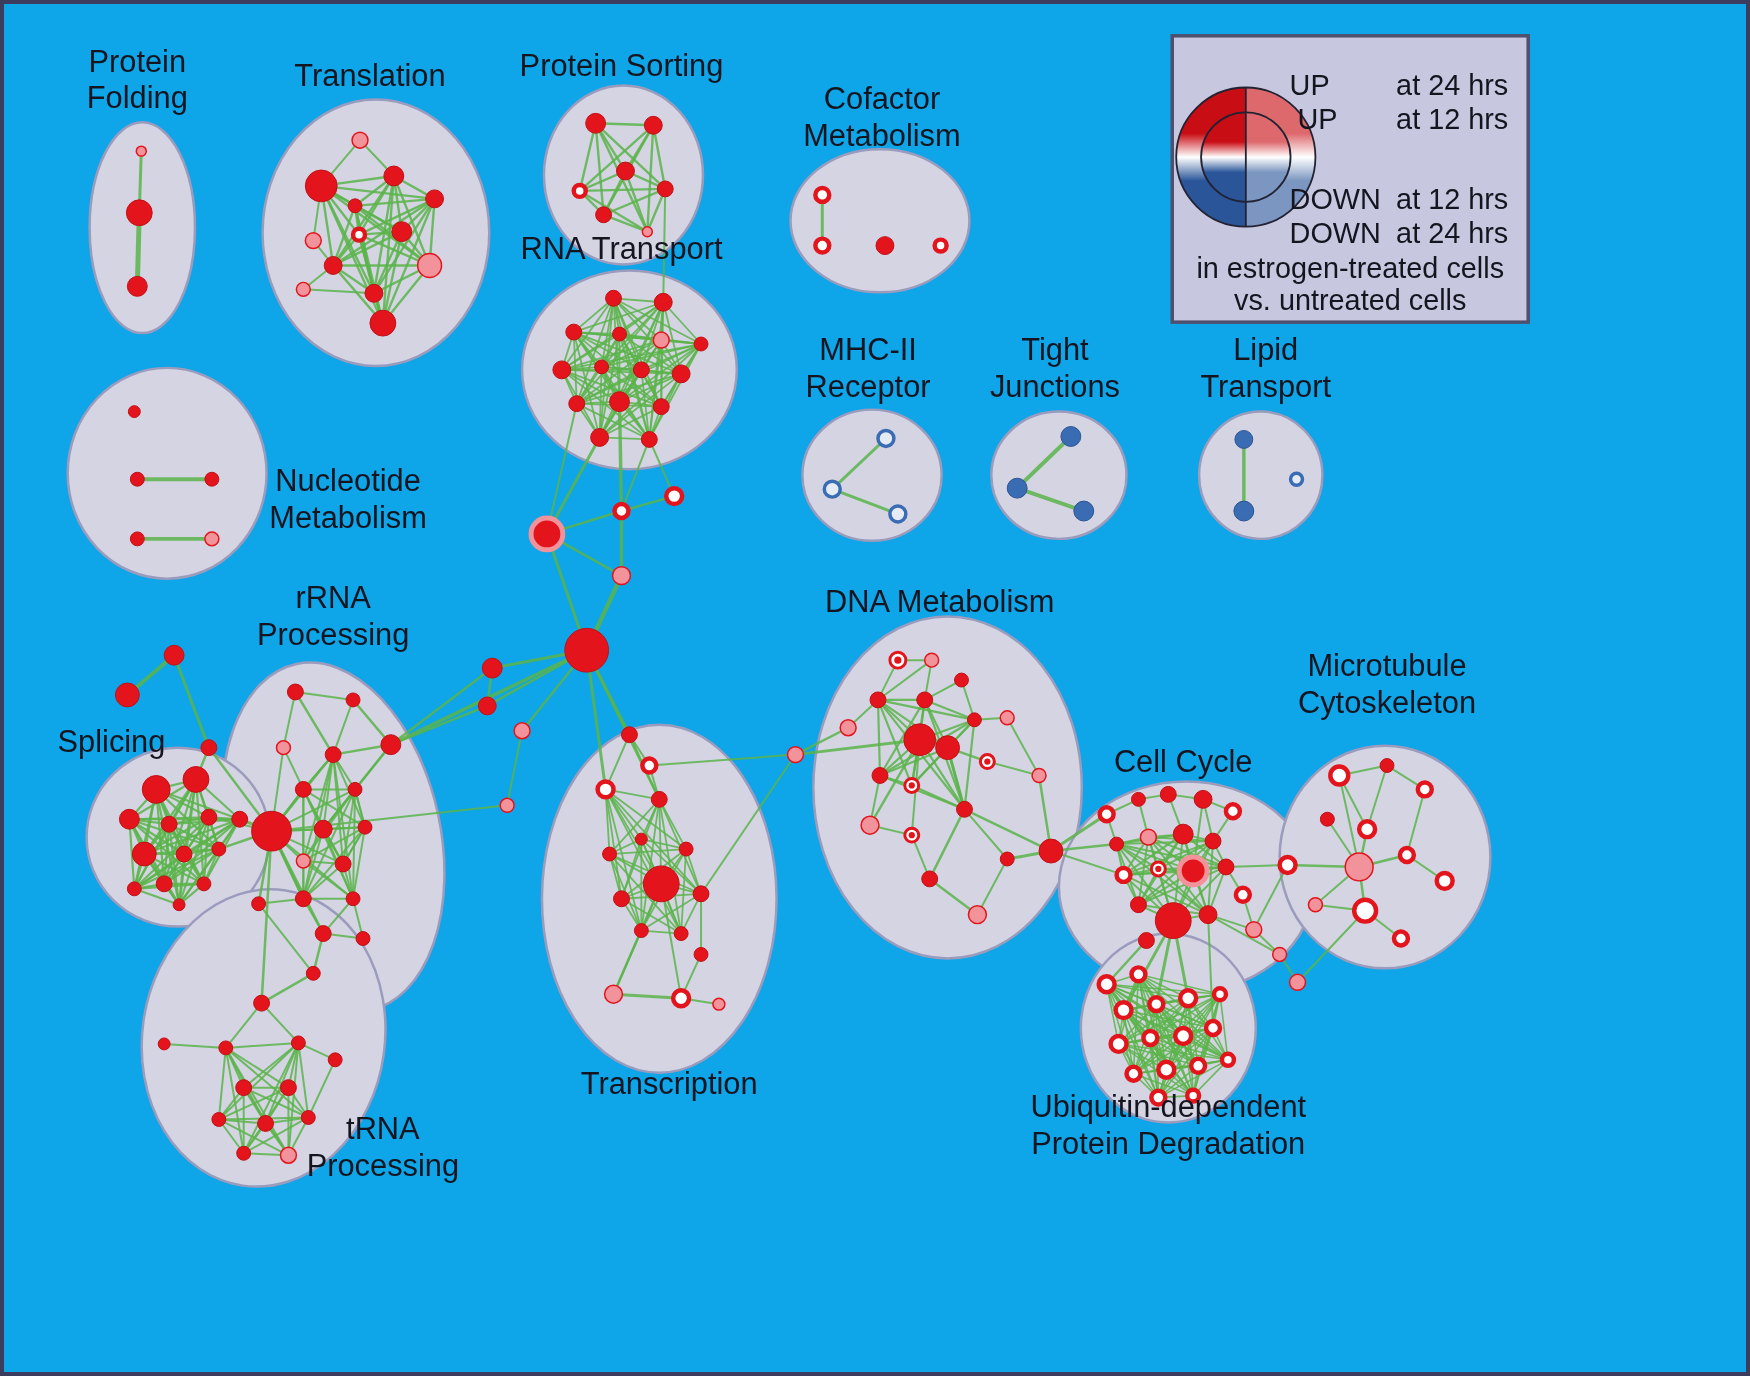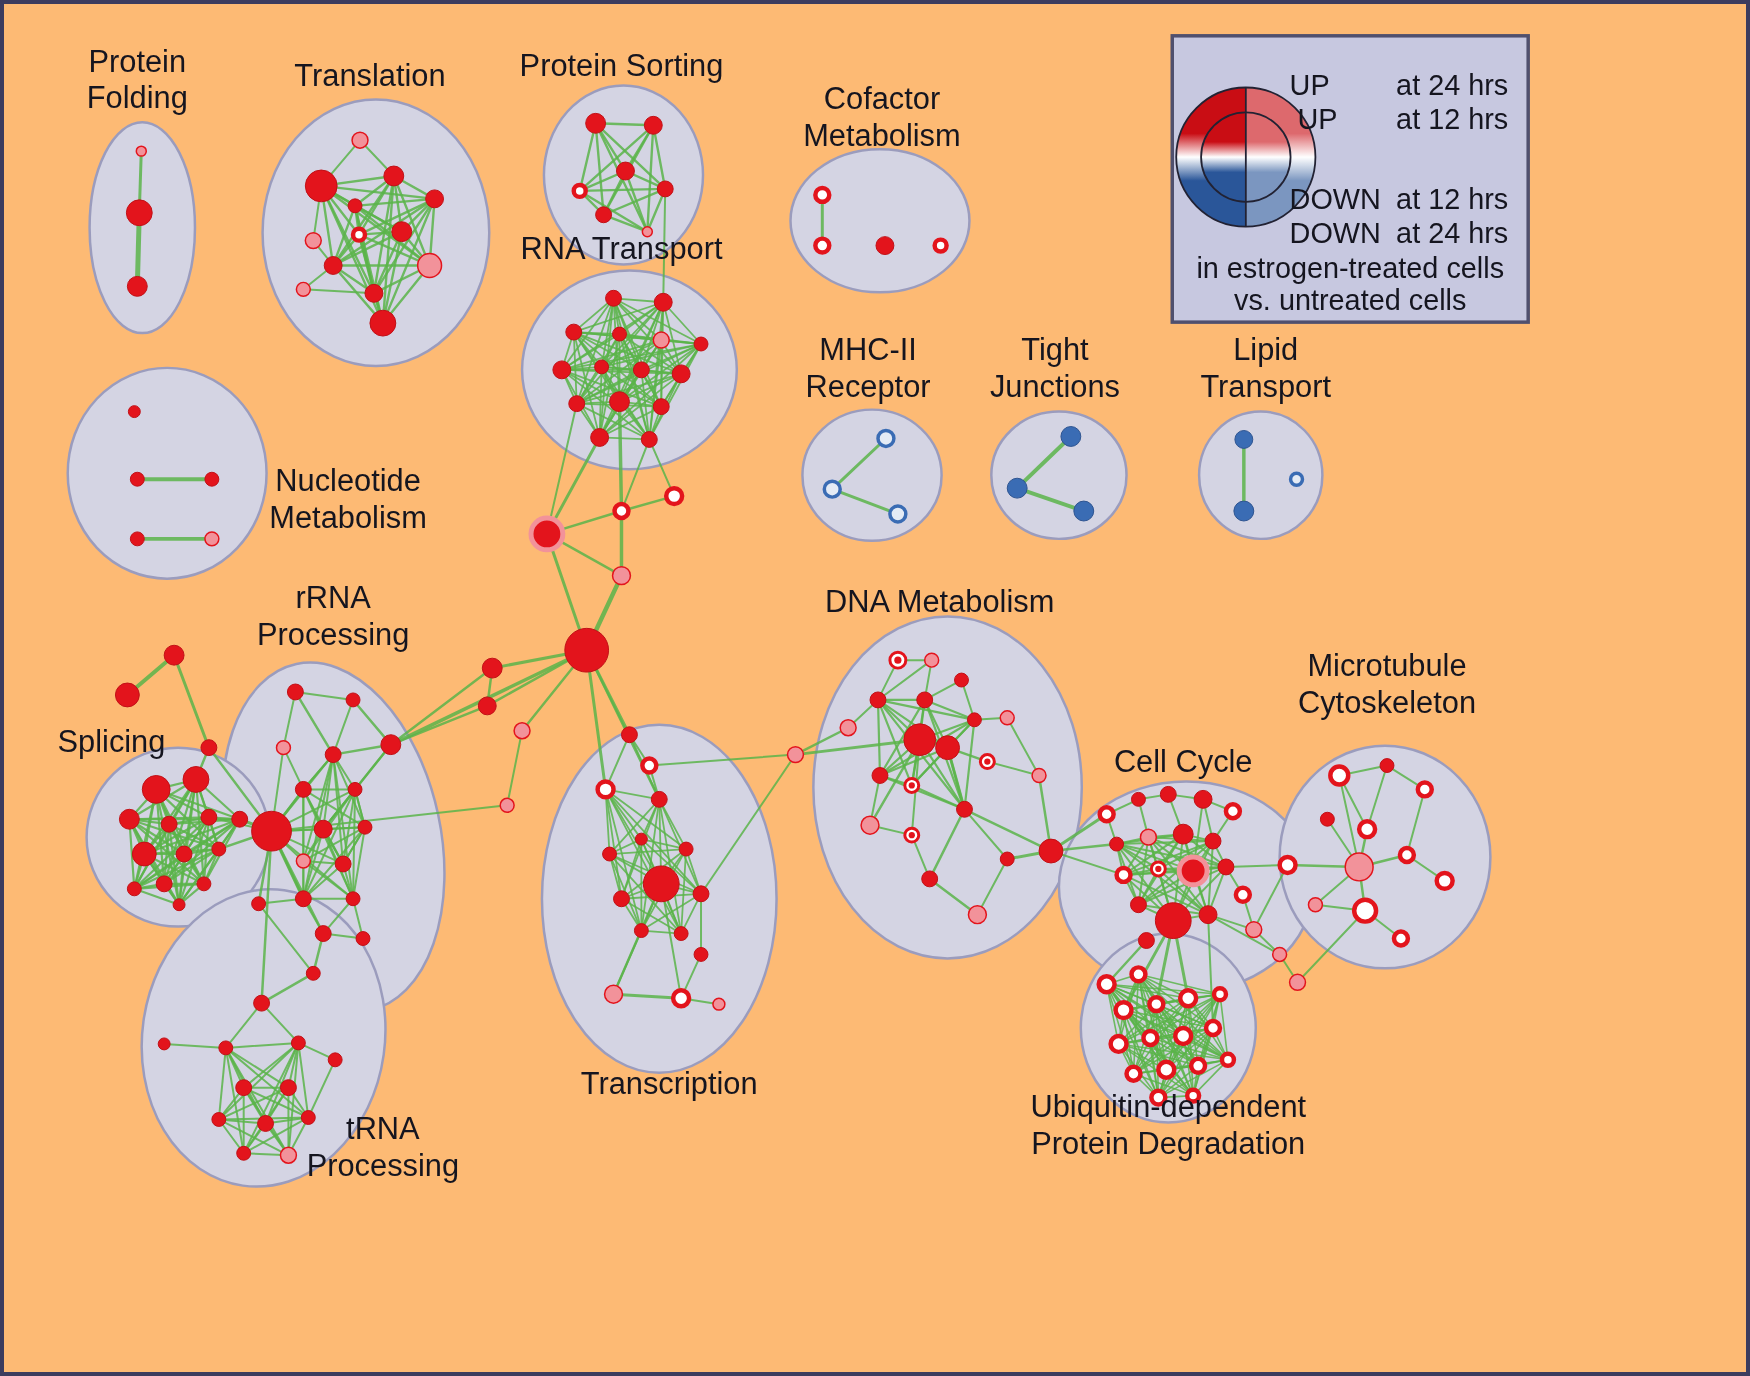--- a/index.html
+++ b/index.html
@@ -11,21 +11,21 @@
     overflow:hidden;
   }
   .figure svg{display:block;width:100%;height:100%;}
   svg text{font-family:"Liberation Sans","DejaVu Sans",sans-serif;}
   .lg{font-size:29px;fill:#15151f;}
   .lg-caption{font-size:29px;fill:#15151f;}
 </style>
 </head>
 <body>
 
-<div class="figure" style="background: #fdba74; border-color: rgb(60, 60, 94); text-align: center;">
+<div class="figure" style="background: #0ea5e9; border-color: rgb(60, 60, 94); text-align: center;">
   <svg viewBox="0 0 1750 1376">
     <defs>
       <linearGradient id="updown" x1="0" y1="0" x2="0" y2="1">
         <stop offset="0" stop-color="#c90d14"></stop>
         <stop offset="0.33" stop-color="#c90d14"></stop>
         <stop offset="0.5" stop-color="#ffffff"></stop>
         <stop offset="0.67" stop-color="#2a5699"></stop>
         <stop offset="1" stop-color="#2a5699"></stop>
       </linearGradient>
       <clipPath id="glyphClip">

